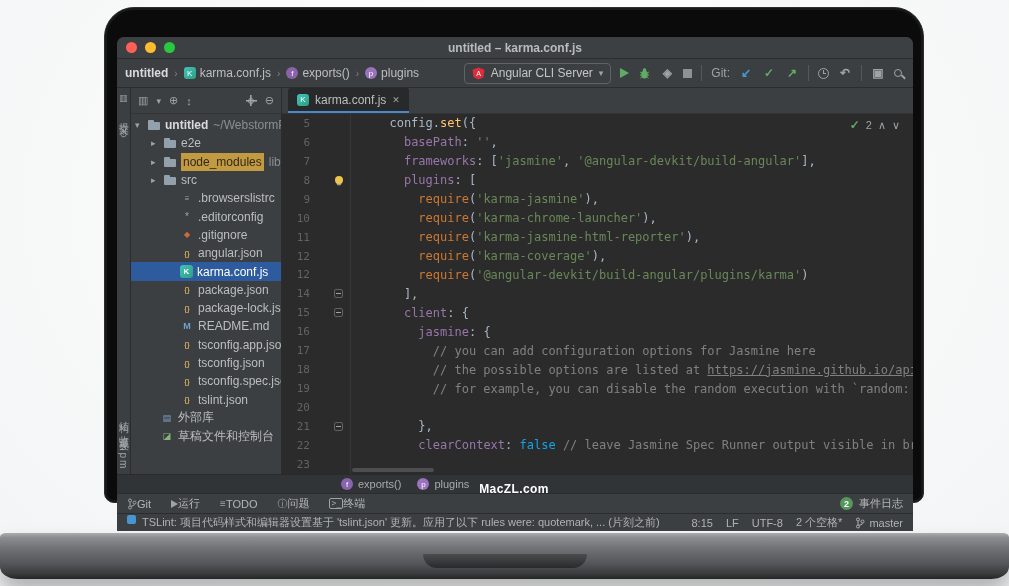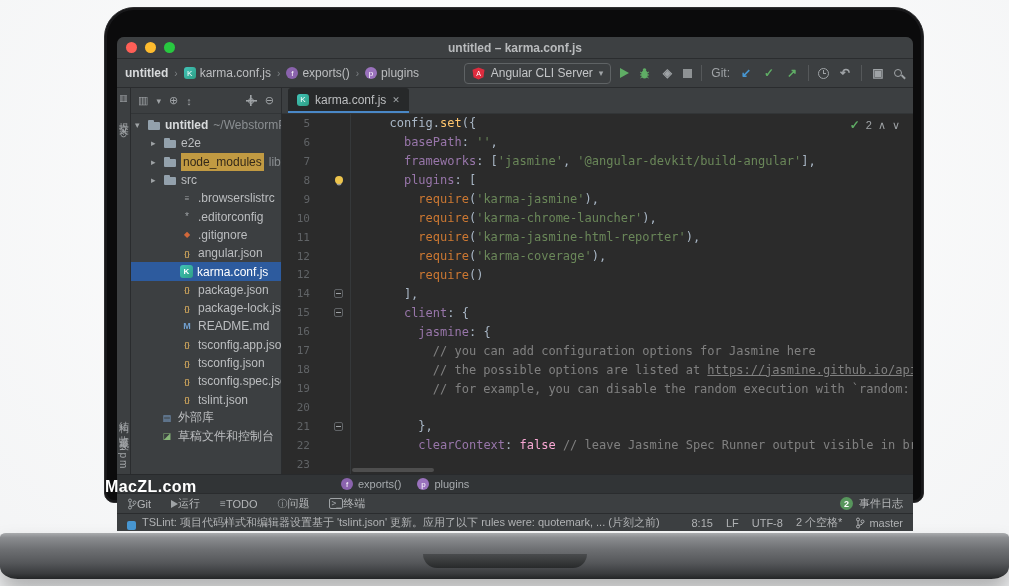--- a/index.html
+++ b/index.html
@@ -9,22 +9,22 @@
 
   
   .base{position:absolute;left:0;top:533px;width:1009px;height:46px;
         background:linear-gradient(#aaacae 0%,#8b8d90 10%,#6e7073 35%,#55575a 65%,#3a3c3e 88%,#232526 100%);
         border-radius:6px 6px 18px 18px / 4px 4px 12px 12px;
         box-shadow:0 14px 22px rgba(0,0,0,.28)}
   .base-notch{position:absolute;left:50%;transform:translateX(-50%);top:21px;width:164px;height:14px;
         background:linear-gradient(#4a4c4e,#282a2b);border-radius:0 0 14px 14px}
   .lid{position:absolute;left:104px;top:7px;width:820px;height:496px;background:#0b0b0c;
        border:1px solid #2e2e30;border-radius:30px 30px 10px 10px;box-shadow:inset 0 0 0 2px #18181a}
-  .watermark{position:absolute;left:0;right:0;bottom:6px;color:#fff;
-       font-size:16px;font-weight:bold;letter-spacing:.4px}
+  .watermark{position:absolute;left:0;right:0;bottom:6px;text-align:center;color:#fff;
+       font-size:12px;font-weight:bold;letter-spacing:.4px}
 
   
   .screen{position:absolute;left:12px;top:29px;width:796px;height:494px;background:#2b2b2b;
           border-radius:7px 7px 0 0;overflow:hidden;display:flex;flex-direction:column;
           font-size:12px;color:#bcbec0}
 
   
   .titlebar{height:22px;flex:0 0 22px;background:#3d4042;border-bottom:1px solid #2b2d2f;
             display:flex;align-items:center;position:relative}
   .traffic{display:flex;gap:8px;margin-left:9px;z-index:2}
@@ -113,21 +113,21 @@
   .crow{height:18.95px;display:flex;align-items:stretch;white-space:pre}
   .lnum{width:28px;text-align:right;color:#606366;font-size:11px;flex:0 0 auto;
         display:flex;align-items:center;justify-content:flex-end;font-family:"DejaVu Sans Mono",monospace}
   .gico{width:40px;flex:0 0 auto;display:flex;justify-content:flex-end;align-items:center;padding-right:7px}
   .ctext{border-left:1px solid #35383a;padding-left:24px;overflow:hidden;flex:1;display:flex;align-items:center}
   .ctext span{white-space:pre}
   .bulb{width:8px;height:8px;border-radius:50%;background:#edc44c;box-shadow:0 3px 0 -1.5px #9a9a9a}
   .foldm{width:9px;height:9px;border:1px solid #606366;border-radius:2px;position:relative}
   .foldm::before{content:"";position:absolute;left:1px;right:1px;top:3px;height:1px;background:#9fa3a6}
   .pl{color:#a9b7c6}.prop{color:#9876aa}.str{color:#6a8759}.cmt{color:#808080}
-  .lnk{color:#808080;text-decoration:underline}.kw{color:#f9a8d4}.fn{color:#ffc66d}.req{color:#cc7832}
+  .lnk{color:#808080;text-decoration:underline}.kw{color:#0ea5e9}.fn{color:#ffc66d}.req{color:#cc7832}
   .inspect{position:absolute;top:4px;right:13px;display:flex;align-items:center;gap:6px;
            font-size:11px;color:#9fa3a6;font-family:"Liberation Sans",sans-serif}
   .inspect .ok{color:#5fad65;font-size:12px;font-weight:bold}
   .hthumb{position:absolute;left:70px;bottom:2px;width:82px;height:4px;border-radius:2px;background:rgba(170,170,170,.28)}
 
   
   .crumbsbar{height:19px;flex:0 0 19px;background:#313436;border-top:1px solid #282a2c;
              display:flex;align-items:center;gap:16px;padding-left:224px;font-size:11px;color:#a7abae}
   .bcitem{display:flex;align-items:center;gap:5px}
   .twbar{height:20px;flex:0 0 20px;background:#3c3f41;border-top:1px solid #2a2c2e;
@@ -135,21 +135,21 @@
   .twitem{display:flex;align-items:center;}
   .twbar .right{margin-left:auto;display:flex;align-items:center;gap:6px}
   .badge{width:13px;height:13px;border-radius:50%;background:#57965c;color:#fff;font-size:9px;
          display:inline-flex;align-items:center;justify-content:center;font-weight:bold}
   .tico{color:#9fa3a6;font-size:10px}
   .term{font-family:"DejaVu Sans Mono",monospace;font-size:8px;border:1px solid #9fa3a6;border-radius:2px;padding:0 1px;color:#9fa3a6}
   .playsm{width:0;height:0;border-left:7px solid #9fa3a6;border-top:4px solid transparent;border-bottom:4px solid transparent}
 
   .statusbar{height:18px;flex:0 0 18px;background:#3c3f41;border-top:1px solid #2a2c2e;
              display:flex;align-items:center;padding:0 10px;font-size:11px;color:#b0b2b4;gap:13px}
-  .msg{flex:1;overflow:hidden;white-space:nowrap;display:flex;align-items:flex-end;gap:6px}
+  .msg{flex:1;overflow:hidden;white-space:nowrap;display:flex;align-items:flex-start;gap:6px}
   .ev-ic{width:9px;height:9px;background:#4796d1;border-radius:2px;flex:0 0 auto}
   .sitem{flex:0 0 auto;display:flex;align-items:center;gap:4px}
 </style>
 </head>
 <body>
 
 <div class="stage">
 
   <div class="base">
     <div class="base-notch"></div>
@@ -333,21 +333,21 @@
           <div class="codearea">
             <div>
                 <div class="crow"><span class="lnum">5</span><span class="gico"></span><span class="ctext"><span class="pl">  config.</span><span class="fn">set</span><span class="pl">({</span></span></div>
                 <div class="crow"><span class="lnum">6</span><span class="gico"></span><span class="ctext"><span class="pl">    </span><span class="prop">basePath</span><span class="pl">: </span><span class="str">''</span><span class="pl">,</span></span></div>
                 <div class="crow"><span class="lnum">7</span><span class="gico"></span><span class="ctext"><span class="pl">    </span><span class="prop">frameworks</span><span class="pl">: [</span><span class="str">'jasmine'</span><span class="pl">, </span><span class="str">'@angular-devkit/build-angular'</span><span class="pl">],</span></span></div>
                 <div class="crow"><span class="lnum">8</span><span class="gico"><span class="bulb"></span></span><span class="ctext"><span class="pl">    </span><span class="prop">plugins</span><span class="pl">: [</span></span></div>
                 <div class="crow"><span class="lnum">9</span><span class="gico"></span><span class="ctext"><span class="pl">      </span><span class="req">require</span><span class="pl">(</span><span class="str">'karma-jasmine'</span><span class="pl">),</span></span></div>
                 <div class="crow"><span class="lnum">10</span><span class="gico"></span><span class="ctext"><span class="pl">      </span><span class="req">require</span><span class="pl">(</span><span class="str">'karma-chrome-launcher'</span><span class="pl">),</span></span></div>
                 <div class="crow"><span class="lnum">11</span><span class="gico"></span><span class="ctext"><span class="pl">      </span><span class="req">require</span><span class="pl">(</span><span class="str">'karma-jasmine-html-reporter'</span><span class="pl">),</span></span></div>
                 <div class="crow"><span class="lnum">12</span><span class="gico"></span><span class="ctext"><span class="pl">      </span><span class="req">require</span><span class="pl">(</span><span class="str">'karma-coverage'</span><span class="pl">),</span></span></div>
-                <div class="crow"><span class="lnum">12</span><span class="gico"></span><span class="ctext"><span class="pl">      </span><span class="req">require</span><span class="pl">(</span><span class="pl">)</span></span></div>
+                <div class="crow"><span class="lnum">12</span><span class="gico"></span><span class="ctext"><span class="pl">      </span><span class="req">require</span><span class="pl">(</span><span class="str">'@angular-devkit/build-angular/plugins/karma'</span><span class="pl">)</span></span></div>
                 <div class="crow"><span class="lnum">14</span><span class="gico"><span class="foldm"></span></span><span class="ctext"><span class="pl">    ],</span></span></div>
                 <div class="crow"><span class="lnum">15</span><span class="gico"><span class="foldm"></span></span><span class="ctext"><span class="pl">    </span><span class="prop">client</span><span class="pl">: {</span></span></div>
                 <div class="crow"><span class="lnum">16</span><span class="gico"></span><span class="ctext"><span class="pl">      </span><span class="prop">jasmine</span><span class="pl">: {</span></span></div>
                 <div class="crow"><span class="lnum">17</span><span class="gico"></span><span class="ctext"><span class="pl">        </span><span class="cmt">// you can add configuration options for Jasmine here</span></span></div>
                 <div class="crow"><span class="lnum">18</span><span class="gico"></span><span class="ctext"><span class="pl">        </span><span class="cmt">// the possible options are listed at </span><span class="lnk">https://jasmine.github.io/api/edge/Configuration.html</span></span></div>
                 <div class="crow"><span class="lnum">19</span><span class="gico"></span><span class="ctext"><span class="pl">        </span><span class="cmt">// for example, you can disable the random execution with `random: false`</span></span></div>
                 <div class="crow"><span class="lnum">20</span><span class="gico"></span><span class="ctext"><span class="pl">        </span></span></div>
                 <div class="crow"><span class="lnum">21</span><span class="gico"><span class="foldm"></span></span><span class="ctext"><span class="pl">      },</span></span></div>
                 <div class="crow"><span class="lnum">22</span><span class="gico"></span><span class="ctext"><span class="pl">      </span><span class="prop">clearContext</span><span class="pl">: </span><span class="kw">false</span><span class="pl"> </span><span class="cmt">// leave Jasmine Spec Runner output visible in browser</span></span></div>
                 <div class="crow"><span class="lnum">23</span><span class="gico"></span><span class="ctext"><span class="pl"></span></span></div>

